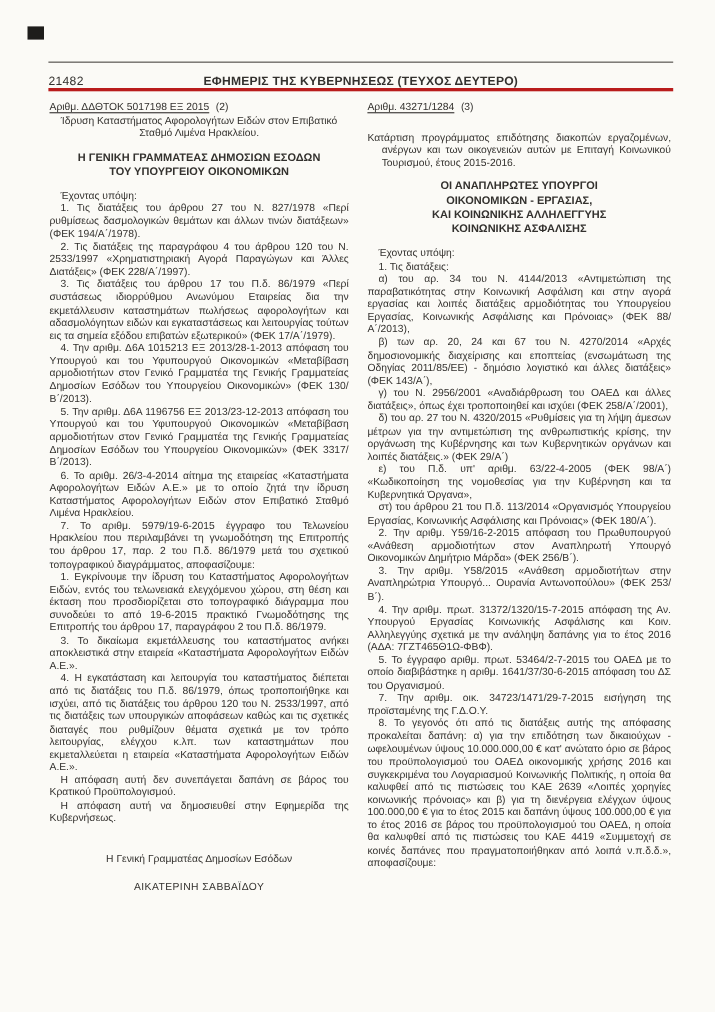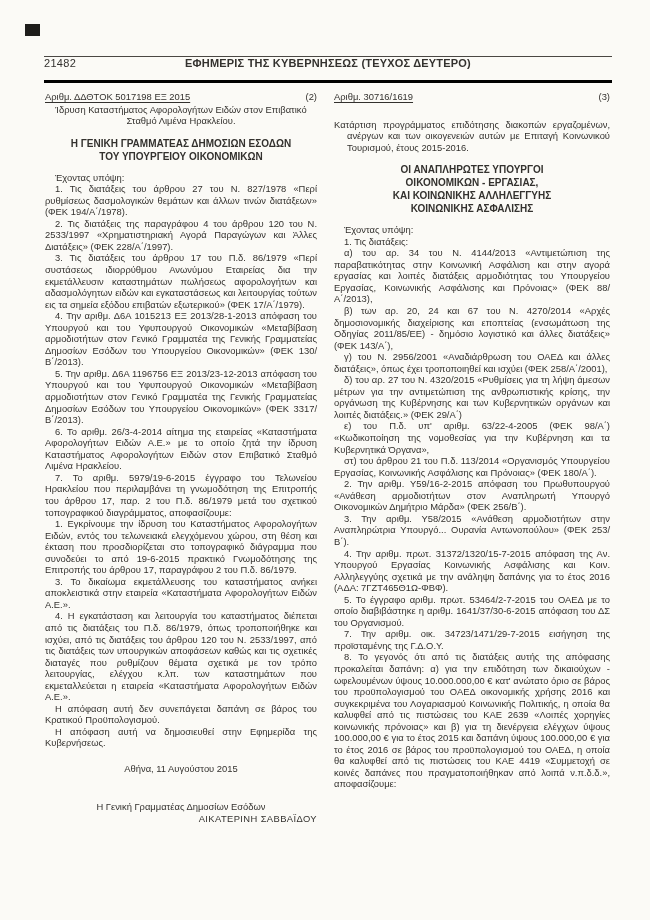--- a/index.html
+++ b/index.html
@@ -9,48 +9,48 @@
     font-family:"Liberation Sans", sans-serif;
     color:#33312e;
   }
   .corner-mark {
     position:absolute; left:25px; top:24px; width:15px; height:12px;
     background:#1e1d1b;
   }
   .page-header {
     position:absolute; left:44px; top:56px; width:568px; height:23px;
     border-top:1.5px solid #4a4743;
-    border-bottom:3px solid #000000;
-    display:flex; align-items:flex-start;
+    border-bottom:3px solid #b91c1c;
+    display:flex; align-items:flex-end;
   }
   .page-num { font-size:11px; font-weight:normal; letter-spacing:0.3px; position:relative; z-index:2; }
   .header-title {
     position:absolute; left:0; right:0; text-align:center;
     font-size:11px; font-weight:bold; letter-spacing:0.2px;
   }
   .col {
     position:absolute; top:91px;
     font-size:9.4px; line-height:11.55px; text-align:justify;
   }
   .col-left  { left:45px;  width:272px; }
   .col-right { left:334px; width:276px; }
-  .num-line { display:flex; justify-content:space-between; align-items:baseline; }
+  .num-line { display:flex; align-items:baseline; }
   .num-label { text-decoration:underline; text-underline-offset:2px; }
   .ref-mark { padding-left:6px; }
   .article-title-center { text-align:center; margin:1px 0 0 0; }
   .article-title-hang { padding-left:13px; text-indent:-13px; margin:16px 0 0 0; text-align:justify; }
   .authority {
     text-align:center; font-weight:bold;
     font-size:10px; line-height:13px;
     margin:10px 0 9px 0;
   }
   .para { margin:0; text-indent:10px; }
   .date-line { text-align:center; margin-top:14px; text-indent:0; }
   .sig-title { text-align:center; margin-top:26px; text-indent:0; }
-  .sig-name  { text-align:right; margin-top:1px; letter-spacing:0.4px; text-indent:0; }
+  .sig-name  { text-align:center; margin-top:13px; letter-spacing:0.4px; text-indent:0; }
 </style>
 </head>
 <body>
 
 <div class="corner-mark"></div>
 
 <div class="page-header">
   <span class="page-num">21482</span>
   <span class="header-title">ΕΦΗΜΕΡΙΣ ΤΗΣ ΚΥΒΕΡΝΗΣΕΩΣ (ΤΕΥΧΟΣ ΔΕΥΤΕΡΟ)</span>
 </div>
@@ -74,28 +74,27 @@
   <p class="para">4. Την αριθμ. Δ6Α 1015213 ΕΞ 2013/28-1-2013 απόφαση του Υπουργού και του Υφυπουργού Οικονομικών «Μεταβίβαση αρμοδιοτήτων στον Γενικό Γραμματέα της Γενικής Γραμματείας Δημοσίων Εσόδων του Υπουργείου Οικονομικών» (ΦΕΚ 130/Β΄/2013).</p>
   <p class="para">5. Την αριθμ. Δ6Α 1196756 ΕΞ 2013/23-12-2013 απόφαση του Υπουργού και του Υφυπουργού Οικονομικών «Μεταβίβαση αρμοδιοτήτων στον Γενικό Γραμματέα της Γενικής Γραμματείας Δημοσίων Εσόδων του Υπουργείου Οικονομικών» (ΦΕΚ 3317/Β΄/2013).</p>
   <p class="para">6. Το αριθμ. 26/3-4-2014 αίτημα της εταιρείας «Καταστήματα Αφορολογήτων Ειδών Α.Ε.» με το οποίο ζητά την ίδρυση Καταστήματος Αφορολογήτων Ειδών στον Επιβατικό Σταθμό Λιμένα Ηρακλείου.</p>
   <p class="para">7. Το αριθμ. 5979/19-6-2015 έγγραφο του Τελωνείου Ηρακλείου που περιλαμβάνει τη γνωμοδότηση της Επιτροπής του άρθρου 17, παρ. 2 του Π.δ. 86/1979 μετά του σχετικού τοπογραφικού διαγράμματος, αποφασίζουμε:</p>
   <p class="para">1. Εγκρίνουμε την ίδρυση του Καταστήματος Αφορολογήτων Ειδών, εντός του τελωνειακά ελεγχόμενου χώρου, στη θέση και έκταση που προσδιορίζεται στο τοπογραφικό διάγραμμα που συνοδεύει το από 19-6-2015 πρακτικό Γνωμοδότησης της Επιτροπής του άρθρου 17, παραγράφου 2 του Π.δ. 86/1979.</p>
   <p class="para">3. Το δικαίωμα εκμετάλλευσης του καταστήματος ανήκει αποκλειστικά στην εταιρεία «Καταστήματα Αφορολογήτων Ειδών Α.Ε.».</p>
   <p class="para">4. Η εγκατάσταση και λειτουργία του καταστήματος διέπεται από τις διατάξεις του Π.δ. 86/1979, όπως τροποποιήθηκε και ισχύει, από τις διατάξεις του άρθρου 120 του Ν. 2533/1997, από τις διατάξεις των υπουργικών αποφάσεων καθώς και τις σχετικές διαταγές που ρυθμίζουν θέματα σχετικά με τον τρόπο λειτουργίας, ελέγχου κ.λπ. των καταστημάτων που εκμεταλλεύεται η εταιρεία «Καταστήματα Αφορολογήτων Ειδών Α.Ε.».</p>
   <p class="para">Η απόφαση αυτή δεν συνεπάγεται δαπάνη σε βάρος του Κρατικού Προϋπολογισμού.</p>
   <p class="para">Η απόφαση αυτή να δημοσιευθεί στην Εφημερίδα της Κυβερνήσεως.</p>
 
-  <p class="para date-line">Αθήνα, 11 Αυγούστου 2015</p>
   <p class="para sig-title">Η Γενική Γραμματέας Δημοσίων Εσόδων</p>
   <p class="para sig-name">ΑΙΚΑΤΕΡΙΝΗ ΣΑΒΒΑΪΔΟΥ</p>
 </div>
 
 <div class="col col-right">
   <div class="num-line">
-    <span class="num-label">Αριθμ. 30716/1619</span>
+    <span class="num-label">Αριθμ. 43271/1284</span>
     <span class="ref-mark">(3)</span>
   </div>
   <p class="article-title-hang">Κατάρτιση προγράμματος επιδότησης διακοπών εργαζομένων, ανέργων και των οικογενειών αυτών με Επιταγή Κοινωνικού Τουρισμού, έτους 2015-2016.</p>
 
   <div class="authority">
     <div>ΟΙ ΑΝΑΠΛΗΡΩΤΕΣ ΥΠΟΥΡΓΟΙ</div>
     <div>ΟΙΚΟΝΟΜΙΚΩΝ - ΕΡΓΑΣΙΑΣ,</div>
     <div>ΚΑΙ ΚΟΙΝΩΝΙΚΗΣ ΑΛΛΗΛΕΓΓΥΗΣ</div>
     <div>ΚΟΙΝΩΝΙΚΗΣ ΑΣΦΑΛΙΣΗΣ</div>
   </div>

